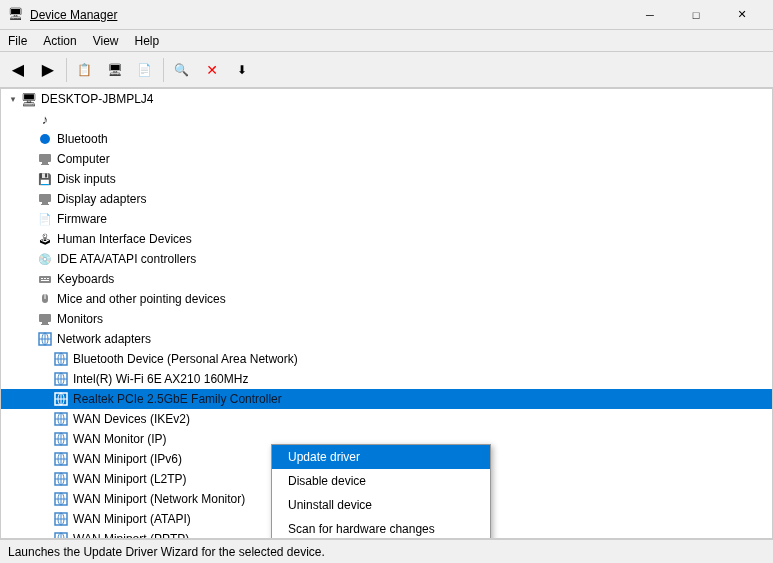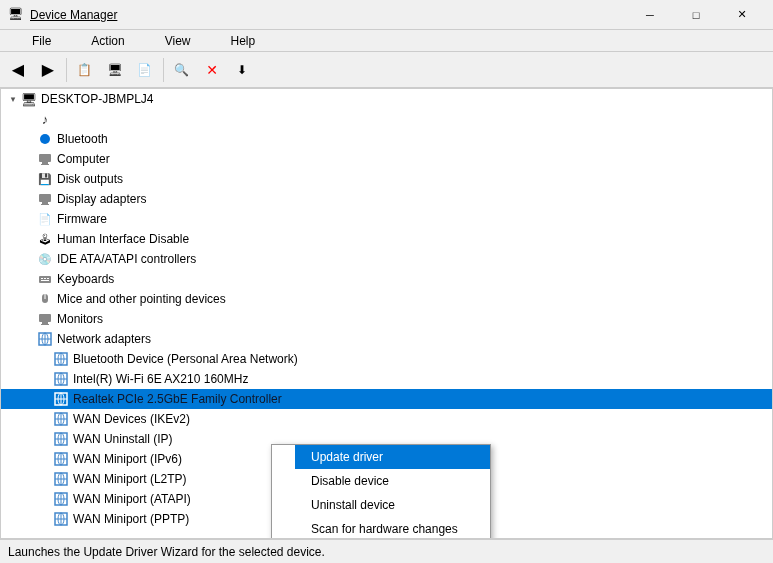--- a/index.html
+++ b/index.html
@@ -20,21 +20,21 @@
       cursor: pointer; font-size: 11px; display: flex; align-items: center; justify-content: center;
     }
 
     
     .menu-bar {
       display: flex; background: #f0f0f0; padding: 2px 0;
       border-bottom: 1px solid #ccc; height: 22px;
     }
     .menu-item {
       padding: 2px 8px; cursor: pointer; font-size: 12px;
-      display: flex; align-items: center; margin-left: 24px;
+      display: flex; align-items: center;
     }
 
     
     .toolbar {
       display: flex; align-items: center; background: #f0f0f0;
       padding: 2px 4px; border-bottom: 1px solid #ccc; height: 36px; gap: 2px;
     }
     .toolbar-btn {
       width: 28px; height: 28px; border: 1px solid transparent;
       background: transparent; cursor: pointer; display: flex; align-items: center; justify-content: center;
@@ -78,21 +78,21 @@
     .tree-label { font-size: 12px; }
 
     
     .context-menu {
       position: absolute; background: white; border: 1px solid #999;
       box-shadow: 2px 2px 6px rgba(0,0,0,0.3); z-index: 100;
       min-width: 220px;
     }
     .context-menu-item {
       padding: 5px 16px; cursor: pointer; font-size: 12px;
-      display: flex; align-items: center; margin-left: 23px;
+      display: flex; align-items: center;
     }
     .context-menu-item.active { background: #0078d7; color: white; }
 
     
     .status-bar {
       height: 24px; background: #f0f0f0; border-top: 1px solid #ccc;
       display: flex; align-items: center; padding: 0 8px; font-size: 12px;
     }
   </style>
 </head>
@@ -160,42 +160,42 @@
               <rect x="1" y="2" width="12" height="8" fill="#888" rx="1"></rect>
               <rect x="4" y="10" width="6" height="2" fill="#888"></rect>
               <rect x="3" y="12" width="8" height="1" fill="#888"></rect>
             </svg>
           </span>
           <span class="tree-label">Computer</span>
         </div>
         <div class="tree-item">
           <span class="tree-toggle leaf" style="margin-left: 16px;"></span>
           <span class="tree-icon" style="font-size: 11px;">💾</span>
-          <span class="tree-label">Disk outputs</span>
+          <span class="tree-label">Disk inputs</span>
         </div>
         <div class="tree-item">
           <span class="tree-toggle leaf" style="margin-left: 16px;"></span>
           <span class="tree-icon" style="font-size: 13px;">
             <svg width="14" height="14">
               <rect x="1" y="2" width="12" height="8" fill="#888" rx="1"></rect>
               <rect x="4" y="10" width="6" height="2" fill="#888"></rect>
               <rect x="3" y="12" width="8" height="1" fill="#888"></rect>
             </svg>
           </span>
           <span class="tree-label">Display adapters</span>
         </div>
         <div class="tree-item">
           <span class="tree-toggle leaf" style="margin-left: 16px;"></span>
           <span class="tree-icon" style="font-size: 11px;">📄</span>
           <span class="tree-label">Firmware</span>
         </div>
         <div class="tree-item">
           <span class="tree-toggle leaf" style="margin-left: 16px;"></span>
           <span class="tree-icon" style="font-size: 11px;">🕹</span>
-          <span class="tree-label">Human Interface Disable</span>
+          <span class="tree-label">Human Interface Devices</span>
         </div>
         <div class="tree-item">
           <span class="tree-toggle leaf" style="margin-left: 16px;"></span>
           <span class="tree-icon" style="font-size: 11px;">💿</span>
           <span class="tree-label">IDE ATA/ATAPI controllers</span>
         </div>
         <div class="tree-item">
           <span class="tree-toggle leaf" style="margin-left: 16px;"></span>
           <span class="tree-icon" style="font-size: 13px;">
             <svg width="14" height="14">
@@ -292,21 +292,21 @@
         <div class="tree-item">
           <span class="tree-toggle leaf" style="margin-left: 32px;"></span>
           <span class="tree-icon" style="font-size: 13px;">
             <svg width="14" height="14" viewBox="0 0 14 14">
               <rect x="1" y="1" width="12" height="12" fill="none" stroke="#4488cc" stroke-width="1.5"></rect>
               <line x1="7" y1="1" x2="7" y2="13" stroke="#4488cc" stroke-width="1"></line>
               <line x1="1" y1="7" x2="13" y2="7" stroke="#4488cc" stroke-width="1"></line>
               <ellipse cx="7" cy="7" rx="3" ry="6" fill="none" stroke="#4488cc" stroke-width="1"></ellipse>
             </svg>
           </span>
-          <span class="tree-label">WAN Uninstall (IP)</span>
+          <span class="tree-label">WAN Monitor (IP)</span>
         </div>
         <div class="tree-item">
           <span class="tree-toggle leaf" style="margin-left: 32px;"></span>
           <span class="tree-icon" style="font-size: 13px;">
             <svg width="14" height="14" viewBox="0 0 14 14">
               <rect x="1" y="1" width="12" height="12" fill="none" stroke="#4488cc" stroke-width="1.5"></rect>
               <line x1="7" y1="1" x2="7" y2="13" stroke="#4488cc" stroke-width="1"></line>
               <line x1="1" y1="7" x2="13" y2="7" stroke="#4488cc" stroke-width="1"></line>
               <ellipse cx="7" cy="7" rx="3" ry="6" fill="none" stroke="#4488cc" stroke-width="1"></ellipse>
             </svg>
@@ -317,20 +317,32 @@
           <span class="tree-toggle leaf" style="margin-left: 32px;"></span>
           <span class="tree-icon" style="font-size: 13px;">
             <svg width="14" height="14" viewBox="0 0 14 14">
               <rect x="1" y="1" width="12" height="12" fill="none" stroke="#4488cc" stroke-width="1.5"></rect>
               <line x1="7" y1="1" x2="7" y2="13" stroke="#4488cc" stroke-width="1"></line>
               <line x1="1" y1="7" x2="13" y2="7" stroke="#4488cc" stroke-width="1"></line>
               <ellipse cx="7" cy="7" rx="3" ry="6" fill="none" stroke="#4488cc" stroke-width="1"></ellipse>
             </svg>
           </span>
           <span class="tree-label">WAN Miniport (L2TP)</span>
+        </div>
+        <div class="tree-item">
+          <span class="tree-toggle leaf" style="margin-left: 32px;"></span>
+          <span class="tree-icon" style="font-size: 13px;">
+            <svg width="14" height="14" viewBox="0 0 14 14">
+              <rect x="1" y="1" width="12" height="12" fill="none" stroke="#4488cc" stroke-width="1.5"></rect>
+              <line x1="7" y1="1" x2="7" y2="13" stroke="#4488cc" stroke-width="1"></line>
+              <line x1="1" y1="7" x2="13" y2="7" stroke="#4488cc" stroke-width="1"></line>
+              <ellipse cx="7" cy="7" rx="3" ry="6" fill="none" stroke="#4488cc" stroke-width="1"></ellipse>
+            </svg>
+          </span>
+          <span class="tree-label">WAN Miniport (Network Monitor)</span>
         </div>
         <div class="tree-item">
           <span class="tree-toggle leaf" style="margin-left: 32px;"></span>
           <span class="tree-icon" style="font-size: 13px;">
             <svg width="14" height="14" viewBox="0 0 14 14">
               <rect x="1" y="1" width="12" height="12" fill="none" stroke="#4488cc" stroke-width="1.5"></rect>
               <line x1="7" y1="1" x2="7" y2="13" stroke="#4488cc" stroke-width="1"></line>
               <line x1="1" y1="7" x2="13" y2="7" stroke="#4488cc" stroke-width="1"></line>
               <ellipse cx="7" cy="7" rx="3" ry="6" fill="none" stroke="#4488cc" stroke-width="1"></ellipse>
             </svg>

